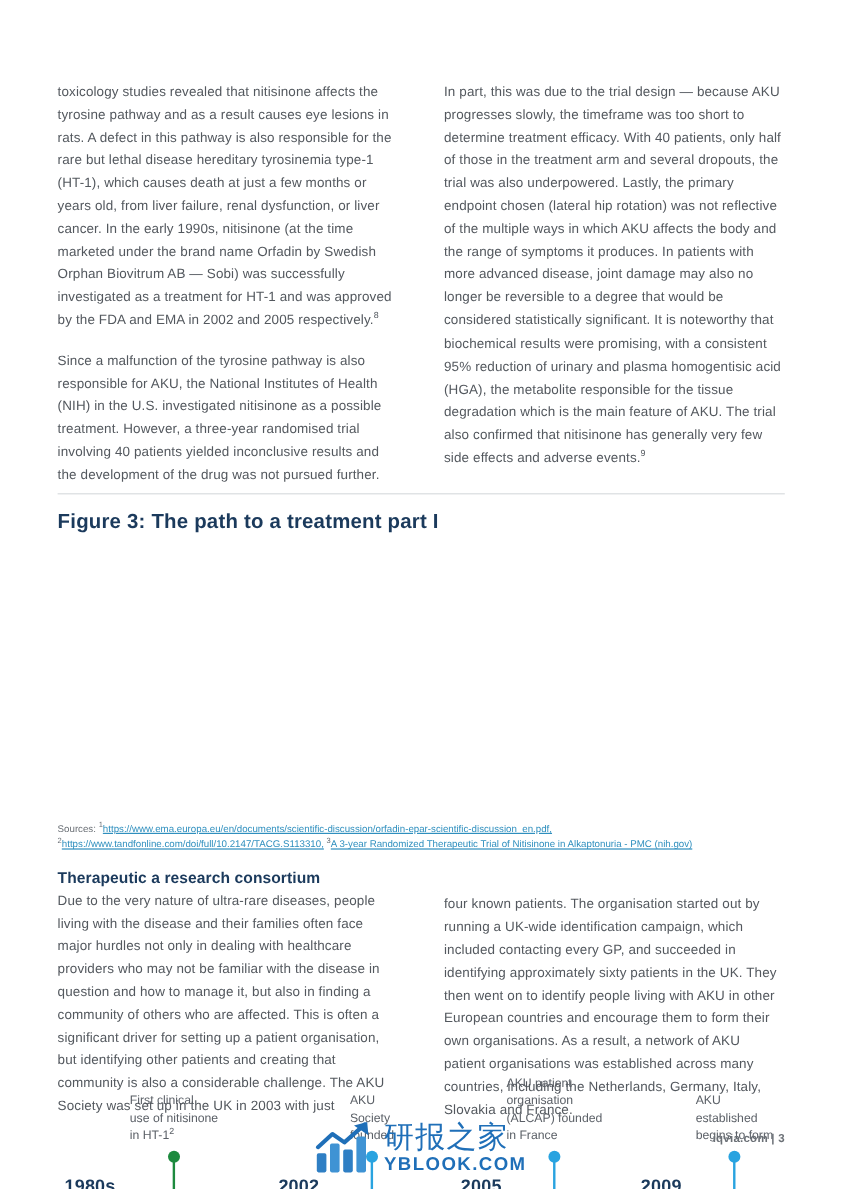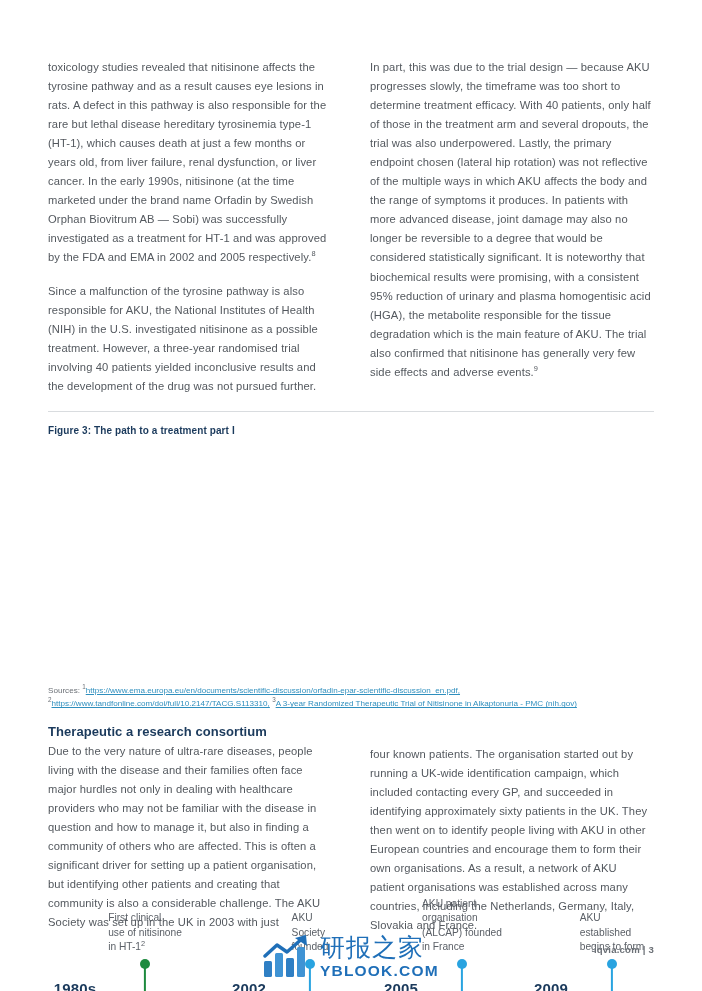--- a/index.html
+++ b/index.html
@@ -18,21 +18,21 @@
 
   .page {
     position: absolute;
     inset: 0;
   }
 
   
   .cols {
     position: absolute;
     left: 48px;
-    top: 58px;
+    top: 68px;
     width: 606px;
     display: flex;
     gap: 38px;
   }
   .col { width: 284px; }
   .col p {
     margin: 0 0 14px 0;
     font-size: 11.2px;
     line-height: 19.05px;
     color: #53585e;
@@ -49,21 +49,21 @@
     width: 606px;
     height: 1px;
     background: #d9dcdf;
   }
 
   
   .fig-title {
     position: absolute;
     left: 48px;
     top: 425px;
-    font-size: 10px;
+    font-size: 17px;
     font-weight: bold;
     color: #1b3a5c;
     letter-spacing: 0.01em;
   }
 
   .timeline {
     position: absolute;
     left: 0;
     top: 446px;
     width: 702px;

